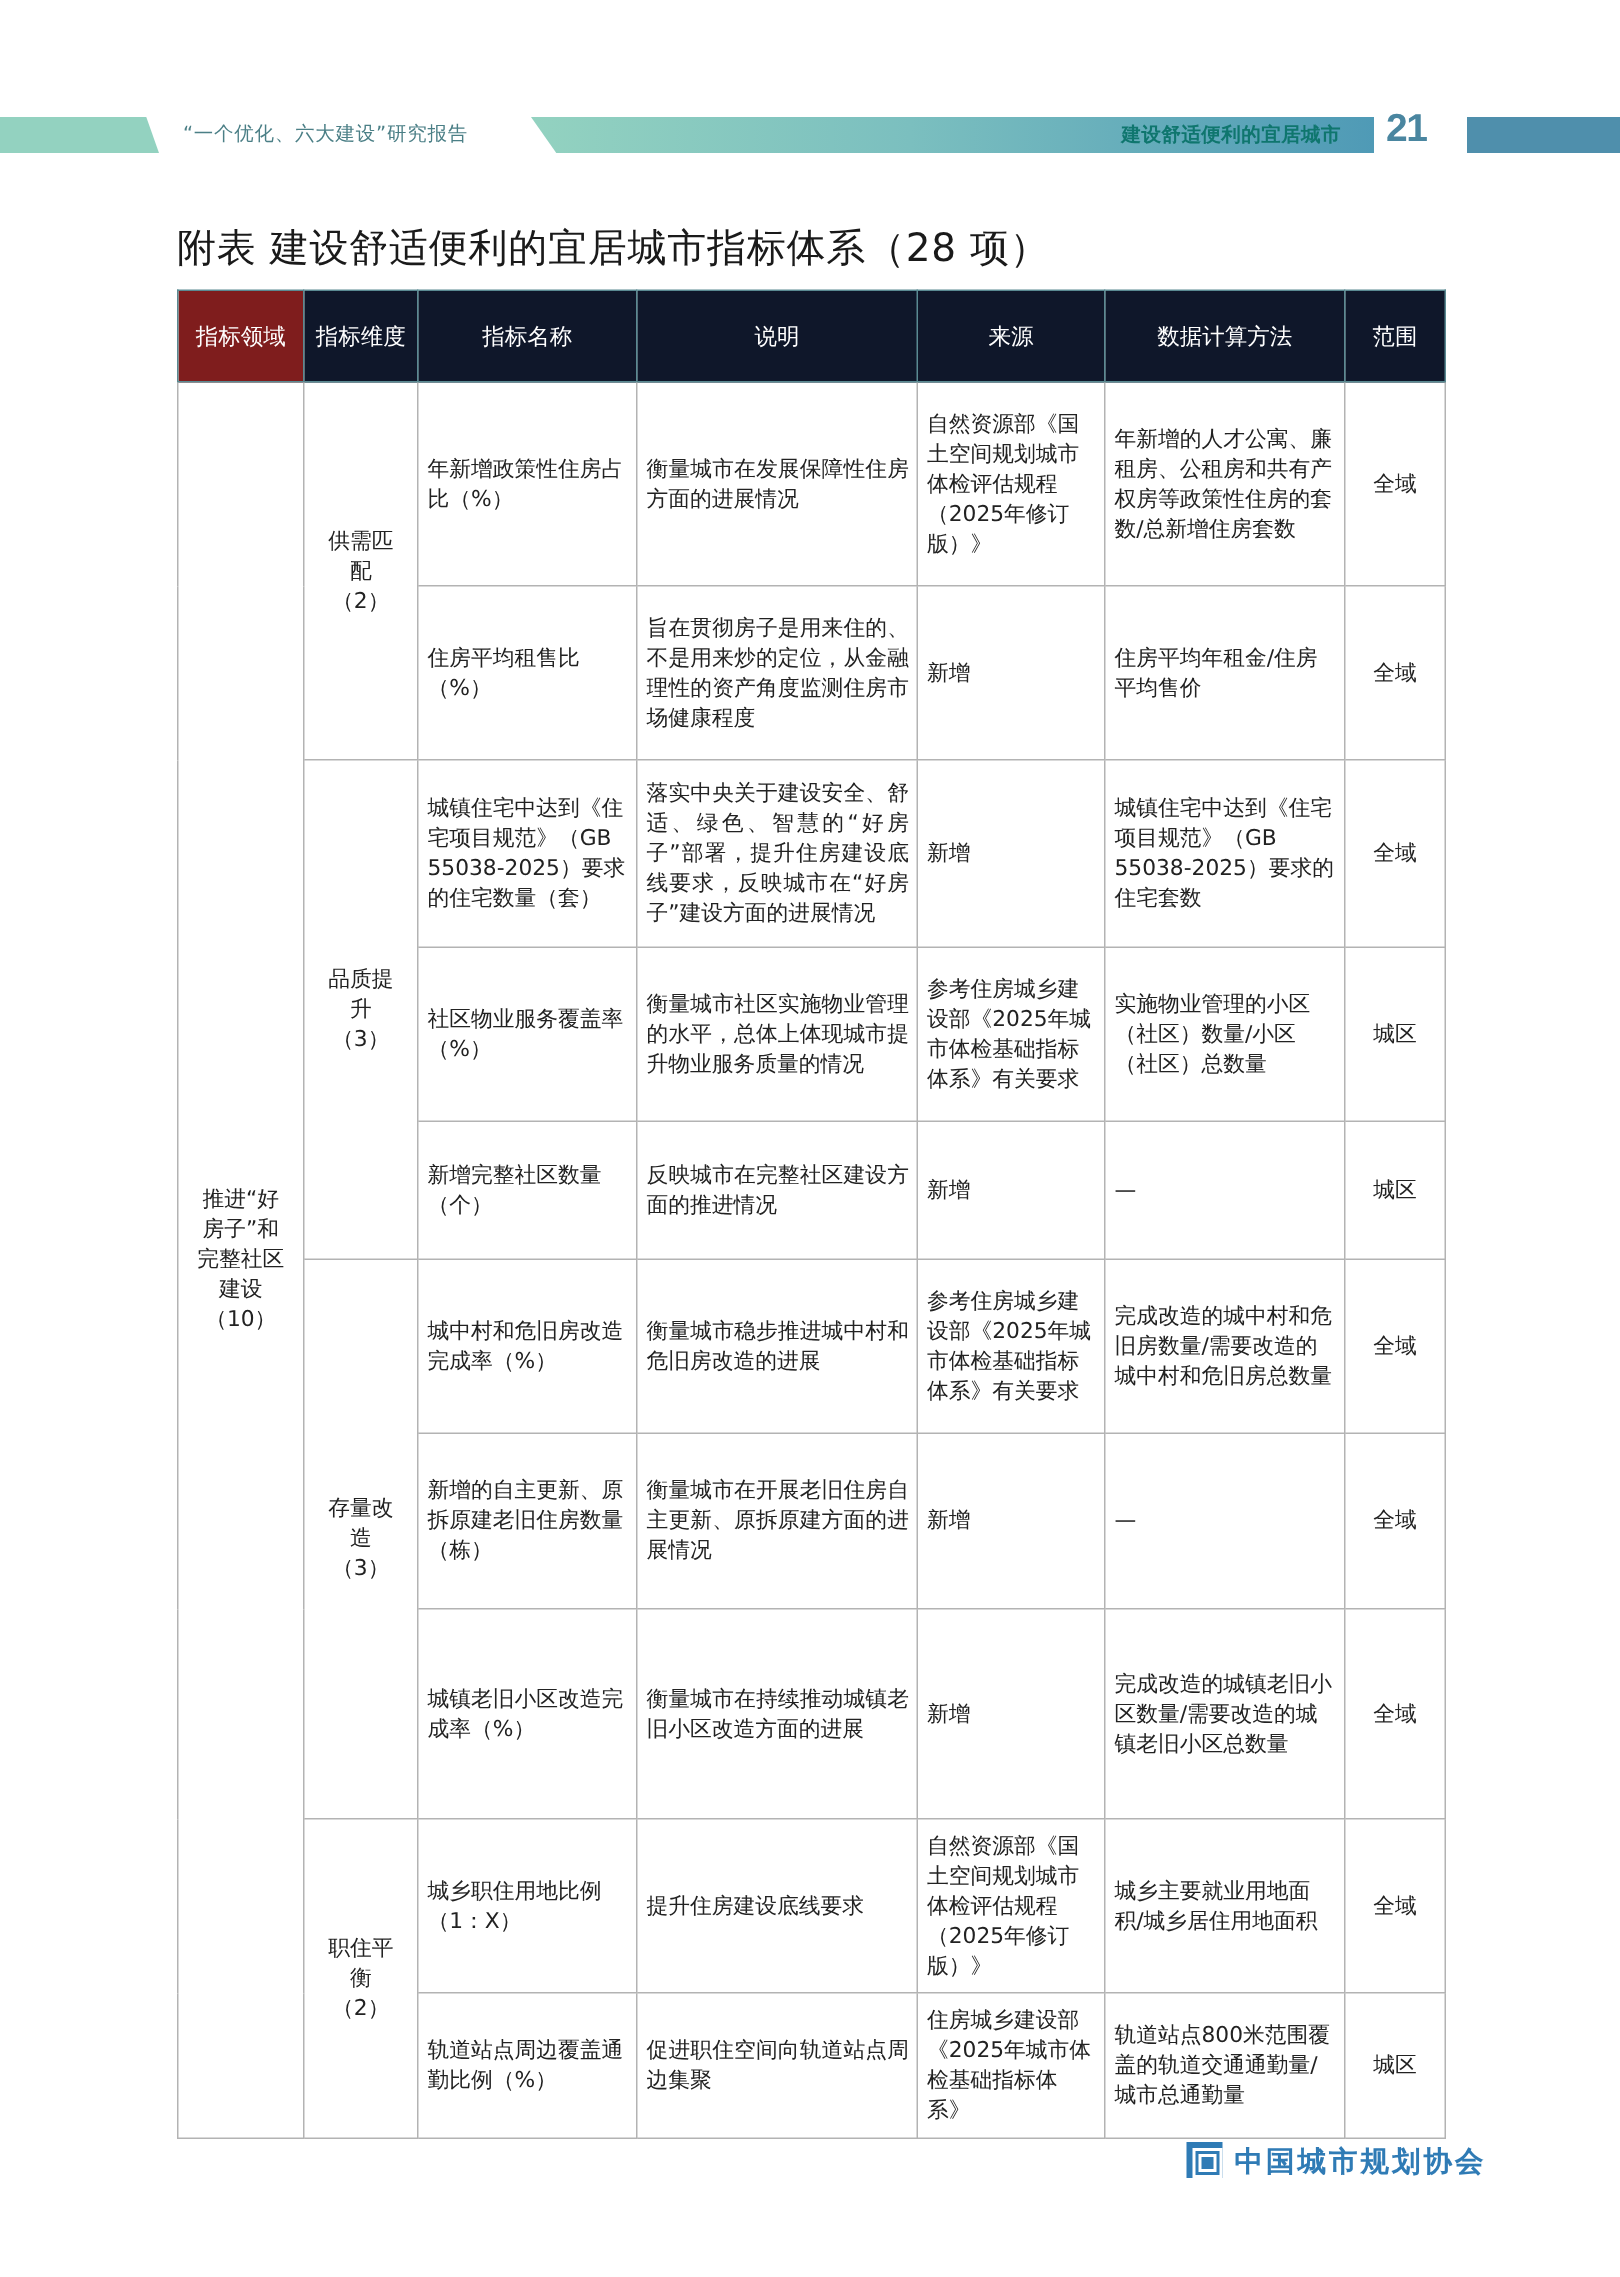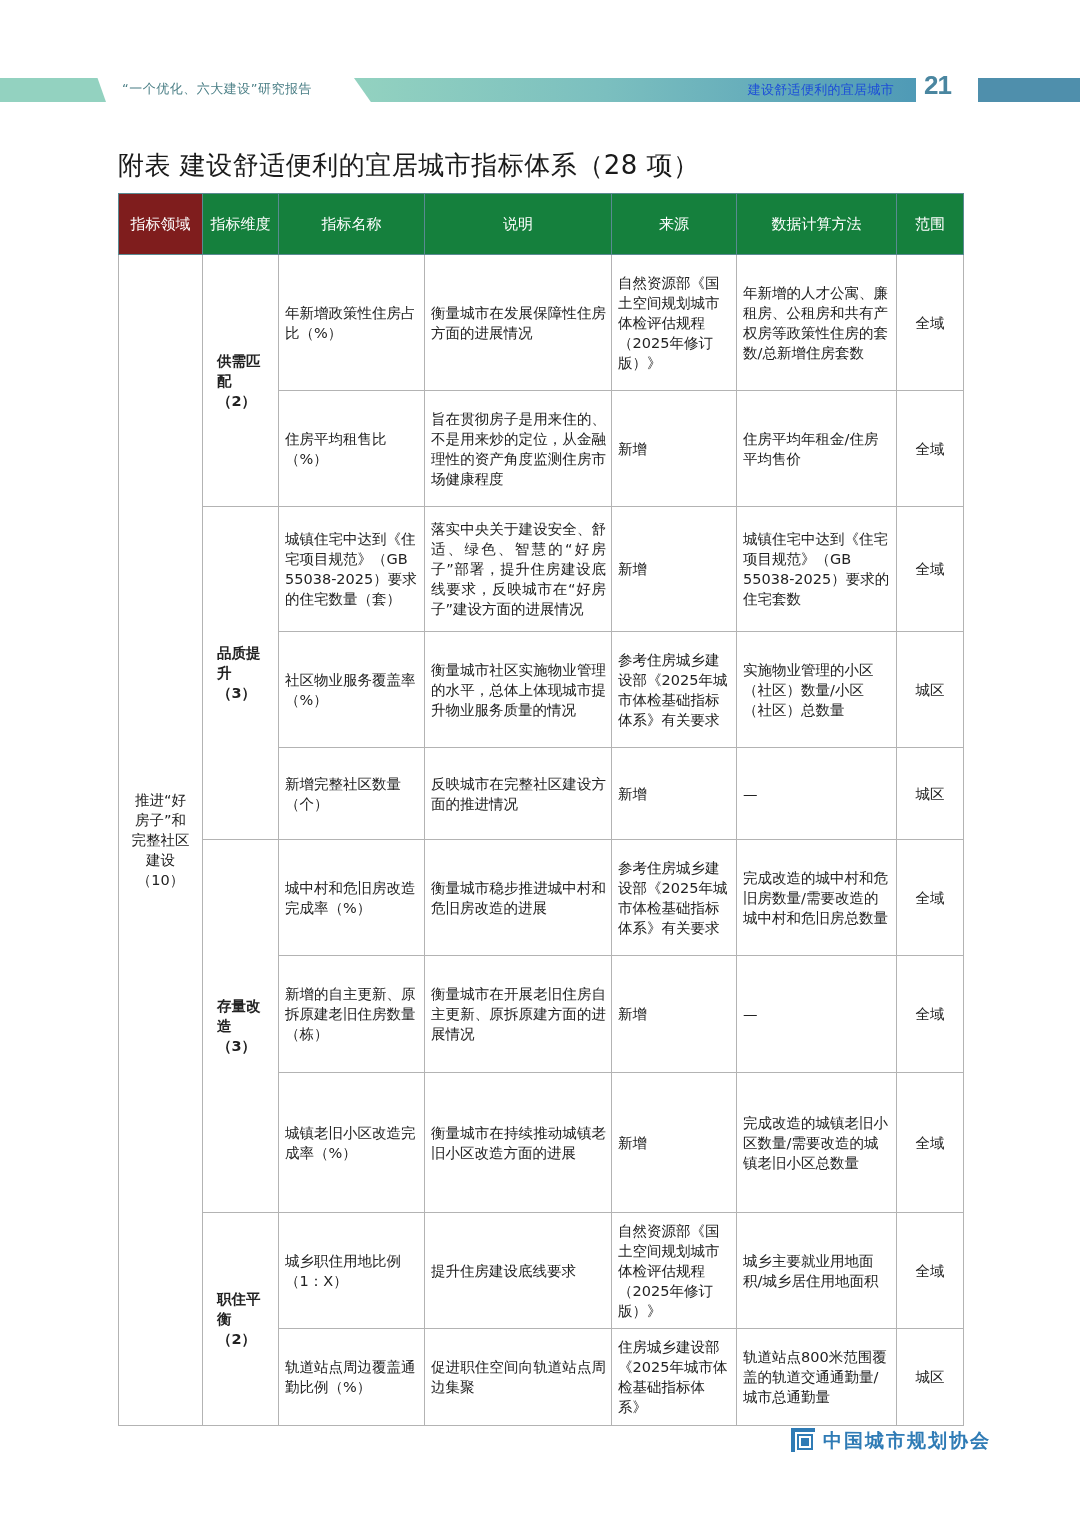--- a/index.html
+++ b/index.html
@@ -6,38 +6,38 @@
   html, body { width: 1080px; height: 1518px; background: #ffffff; overflow: hidden; }
   body { position: relative; font-family: "DejaVu Sans", "Liberation Sans", sans-serif; color: #222; }
 
   
   .hdr-left-bar { position: absolute; left: 0; top: 78px; width: 106px; height: 24px; background: #93d2c0;
     clip-path: polygon(0 0, 92% 0, 100% 100%, 0 100%); }
   .hdr-report { position: absolute; left: 122px; top: 80px; font-size: 13px; color: #4b7f86; letter-spacing: 0.5px; }
   .hdr-mid-bar { position: absolute; left: 354px; top: 78px; width: 562px; height: 24px;
     background: linear-gradient(90deg, #93d2c0 0%, #7bbfbf 45%, #4f9ab6 100%);
     clip-path: polygon(0 0, 100% 0, 100% 100%, 3% 100%); }
-  .hdr-section { position: absolute; right: 186px; top: 81px; font-size: 13px; color: #1d4ed8; letter-spacing: 0.3px; }
+  .hdr-section { position: absolute; right: 186px; top: 81px; font-size: 13px; color: #0f766e; letter-spacing: 0.3px; font-weight: bold; }
   .hdr-pagenum { position: absolute; left: 924px; top: 70px; font-size: 26px; font-weight: bold; color: #4a86a0;
     font-family: "Liberation Sans", sans-serif; letter-spacing: -1px; }
   .hdr-right-bar { position: absolute; left: 978px; top: 78px; width: 102px; height: 24px; background: #4f8fac; }
 
   
   .page-title { position: absolute; left: 118px; top: 148px; font-size: 26px; color: #1a1a1a; letter-spacing: 0.5px; text-align: center; }
 
   
   table.ind { position: absolute; left: 118px; top: 193px; width: 845px; border-collapse: collapse; table-layout: fixed; }
   table.ind th, table.ind td { border: 1.5px solid #b3b3b3; font-size: 14.5px; line-height: 20px; }
-  table.ind thead th { height: 61px; background: #15803d; color: #ffffff; font-weight: normal; text-align: center;
+  table.ind thead th { height: 61px; background: #0f172a; color: #ffffff; font-weight: normal; text-align: center;
     border-color: #5a8a92; font-size: 15px; }
   table.ind thead th.first { background: #7f1d1d; }
   td.c { text-align: center; vertical-align: middle; }
   td.l { text-align: left; vertical-align: middle; padding: 2px 5px 2px 6px; }
   td.dom { text-align: center; vertical-align: middle; padding: 12px 10px; }
-  td.dim { text-align: left; vertical-align: middle; padding: 0 14px; font-weight: bold; }
+  td.dim { text-align: center; vertical-align: middle; padding: 0 14px; }
   td.desc { text-align: justify; }
 
   
   .logo { position: absolute; left: 791px; top: 1428px; display: flex; align-items: flex-start; gap: 8px; }
   .logo-mark { width: 24px; height: 24px; background: #2f7bb5; position: relative; }
   .logo-mark::before { content: ""; position: absolute; left: 4px; top: 4px; width: 16px; height: 16px; border: 2px solid #fff; }
   .logo-mark::after { content: ""; position: absolute; left: 8px; top: 8px; width: 8px; height: 8px; border: 2px solid #fff; }
   .logo-text { font-size: 19px; color: #2f7bb5; font-family: "DejaVu Serif", serif; font-weight: bold; letter-spacing: 2px; }
 </style>
 </head>

